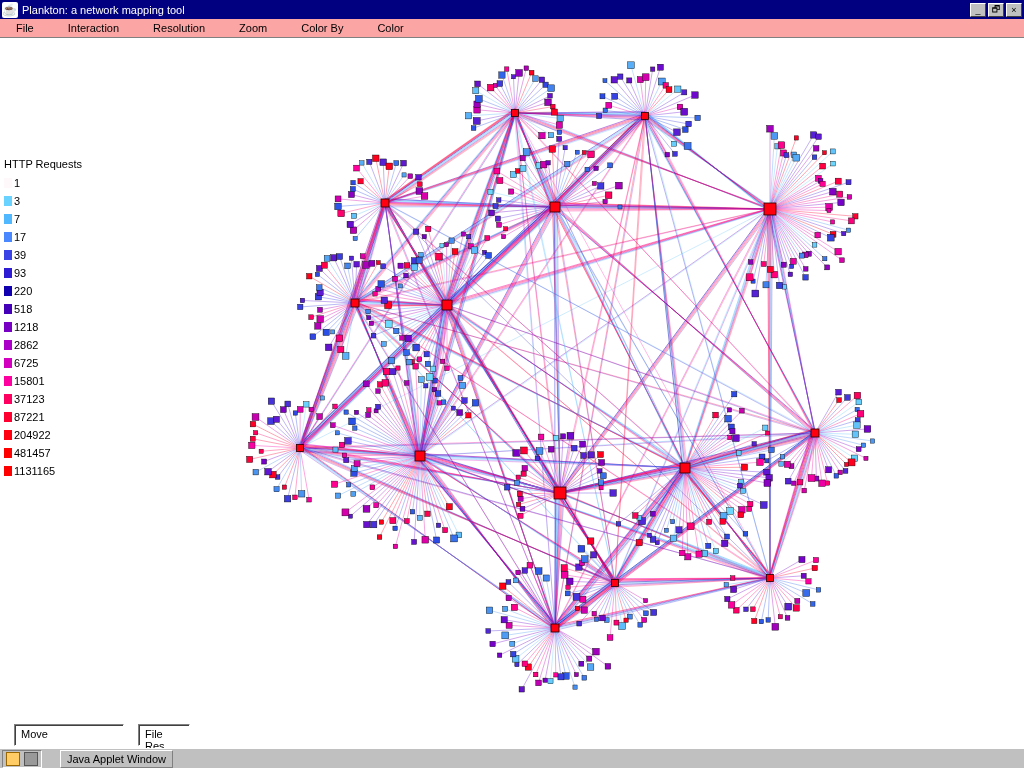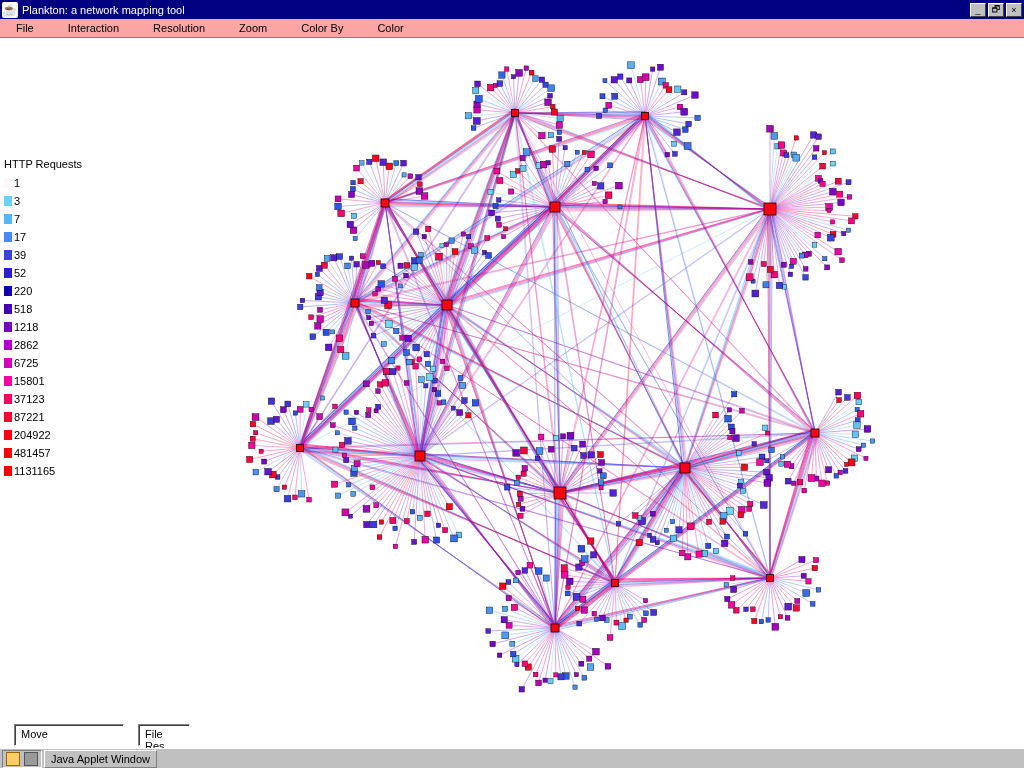--- a/index.html
+++ b/index.html
@@ -92,20 +92,21 @@
 
 .taskbar {
   position: absolute;
   left: 0; right: 0; bottom: 0;
   height: 20px;
   background: #c0c0c0;
   border-top: 1px solid #ffffff;
   display: flex;
   align-items: center;
   padding: 1px 2px;
+  gap: 16px;
 }
 .tray-box {
   border: 1px solid;
   border-color: #808080 #ffffff #ffffff #808080;
   padding: 1px 3px;
   display: flex;
   gap: 4px;
   align-items: center;
 }
 .tray-icon { width: 14px; height: 14px; font-size:11px; text-align:center; }
@@ -1836,21 +1837,21 @@
         <div class="legend-row">
           <div class="legend-swatch" style="background: rgb(74, 136, 255);"></div>
           <span>17</span>
         </div>
         <div class="legend-row">
           <div class="legend-swatch" style="background: rgb(58, 68, 230);"></div>
           <span>39</span>
         </div>
         <div class="legend-row">
           <div class="legend-swatch" style="background: rgb(46, 27, 212);"></div>
-          <span>52</span>
+          <span>93</span>
         </div>
         <div class="legend-row">
           <div class="legend-swatch" style="background: rgb(16, 0, 176);"></div>
           <span>220</span>
         </div>
         <div class="legend-row">
           <div class="legend-swatch" style="background: rgb(68, 0, 184);"></div>
           <span>518</span>
         </div>
         <div class="legend-row">

